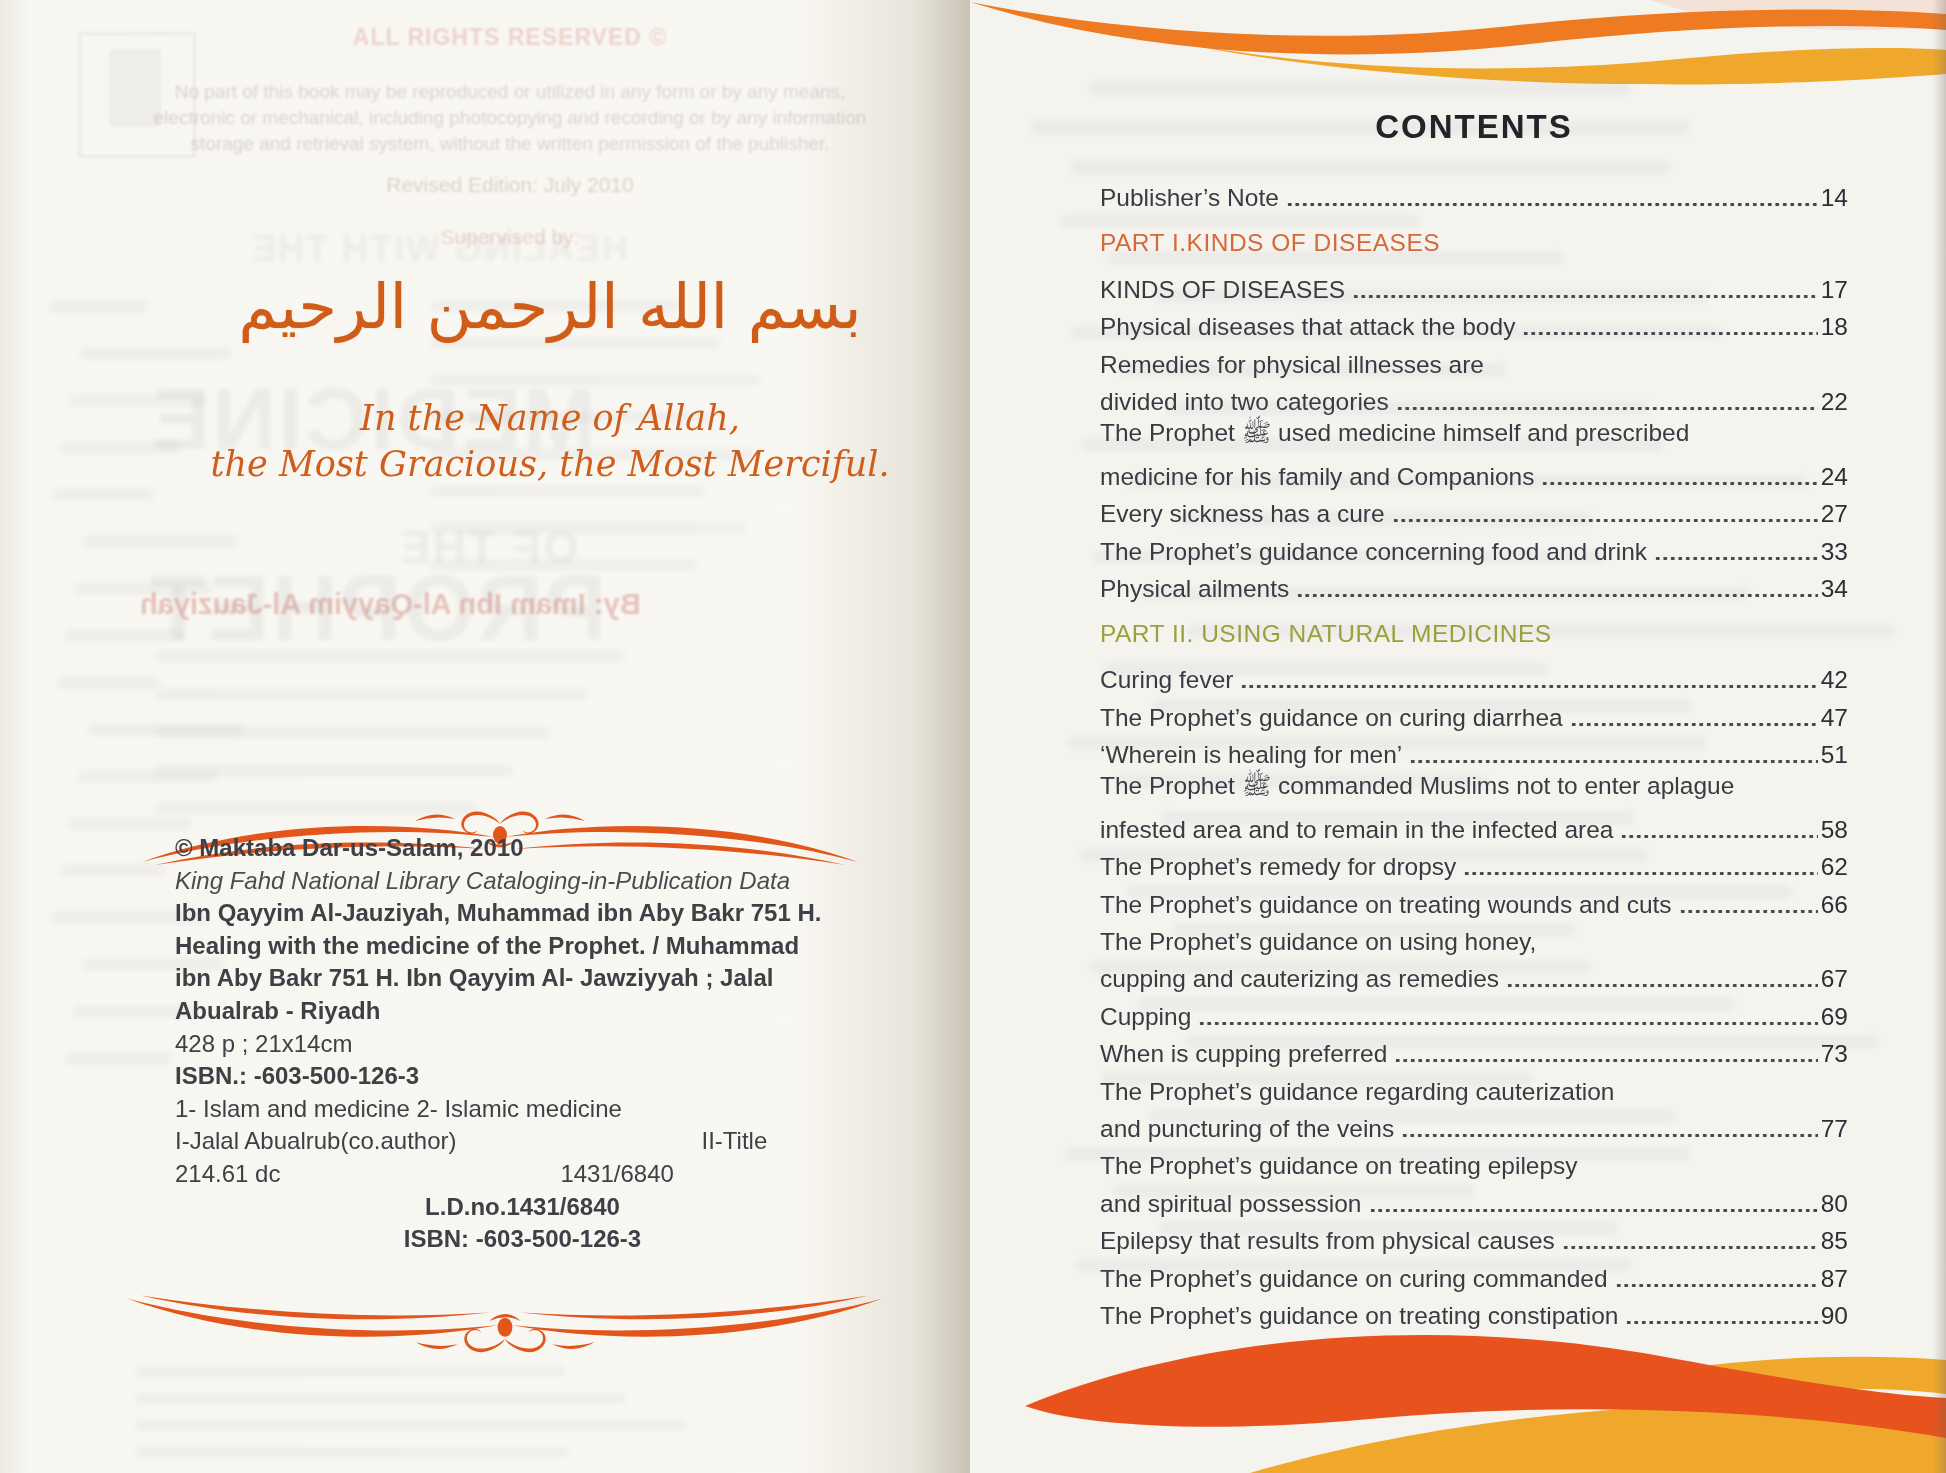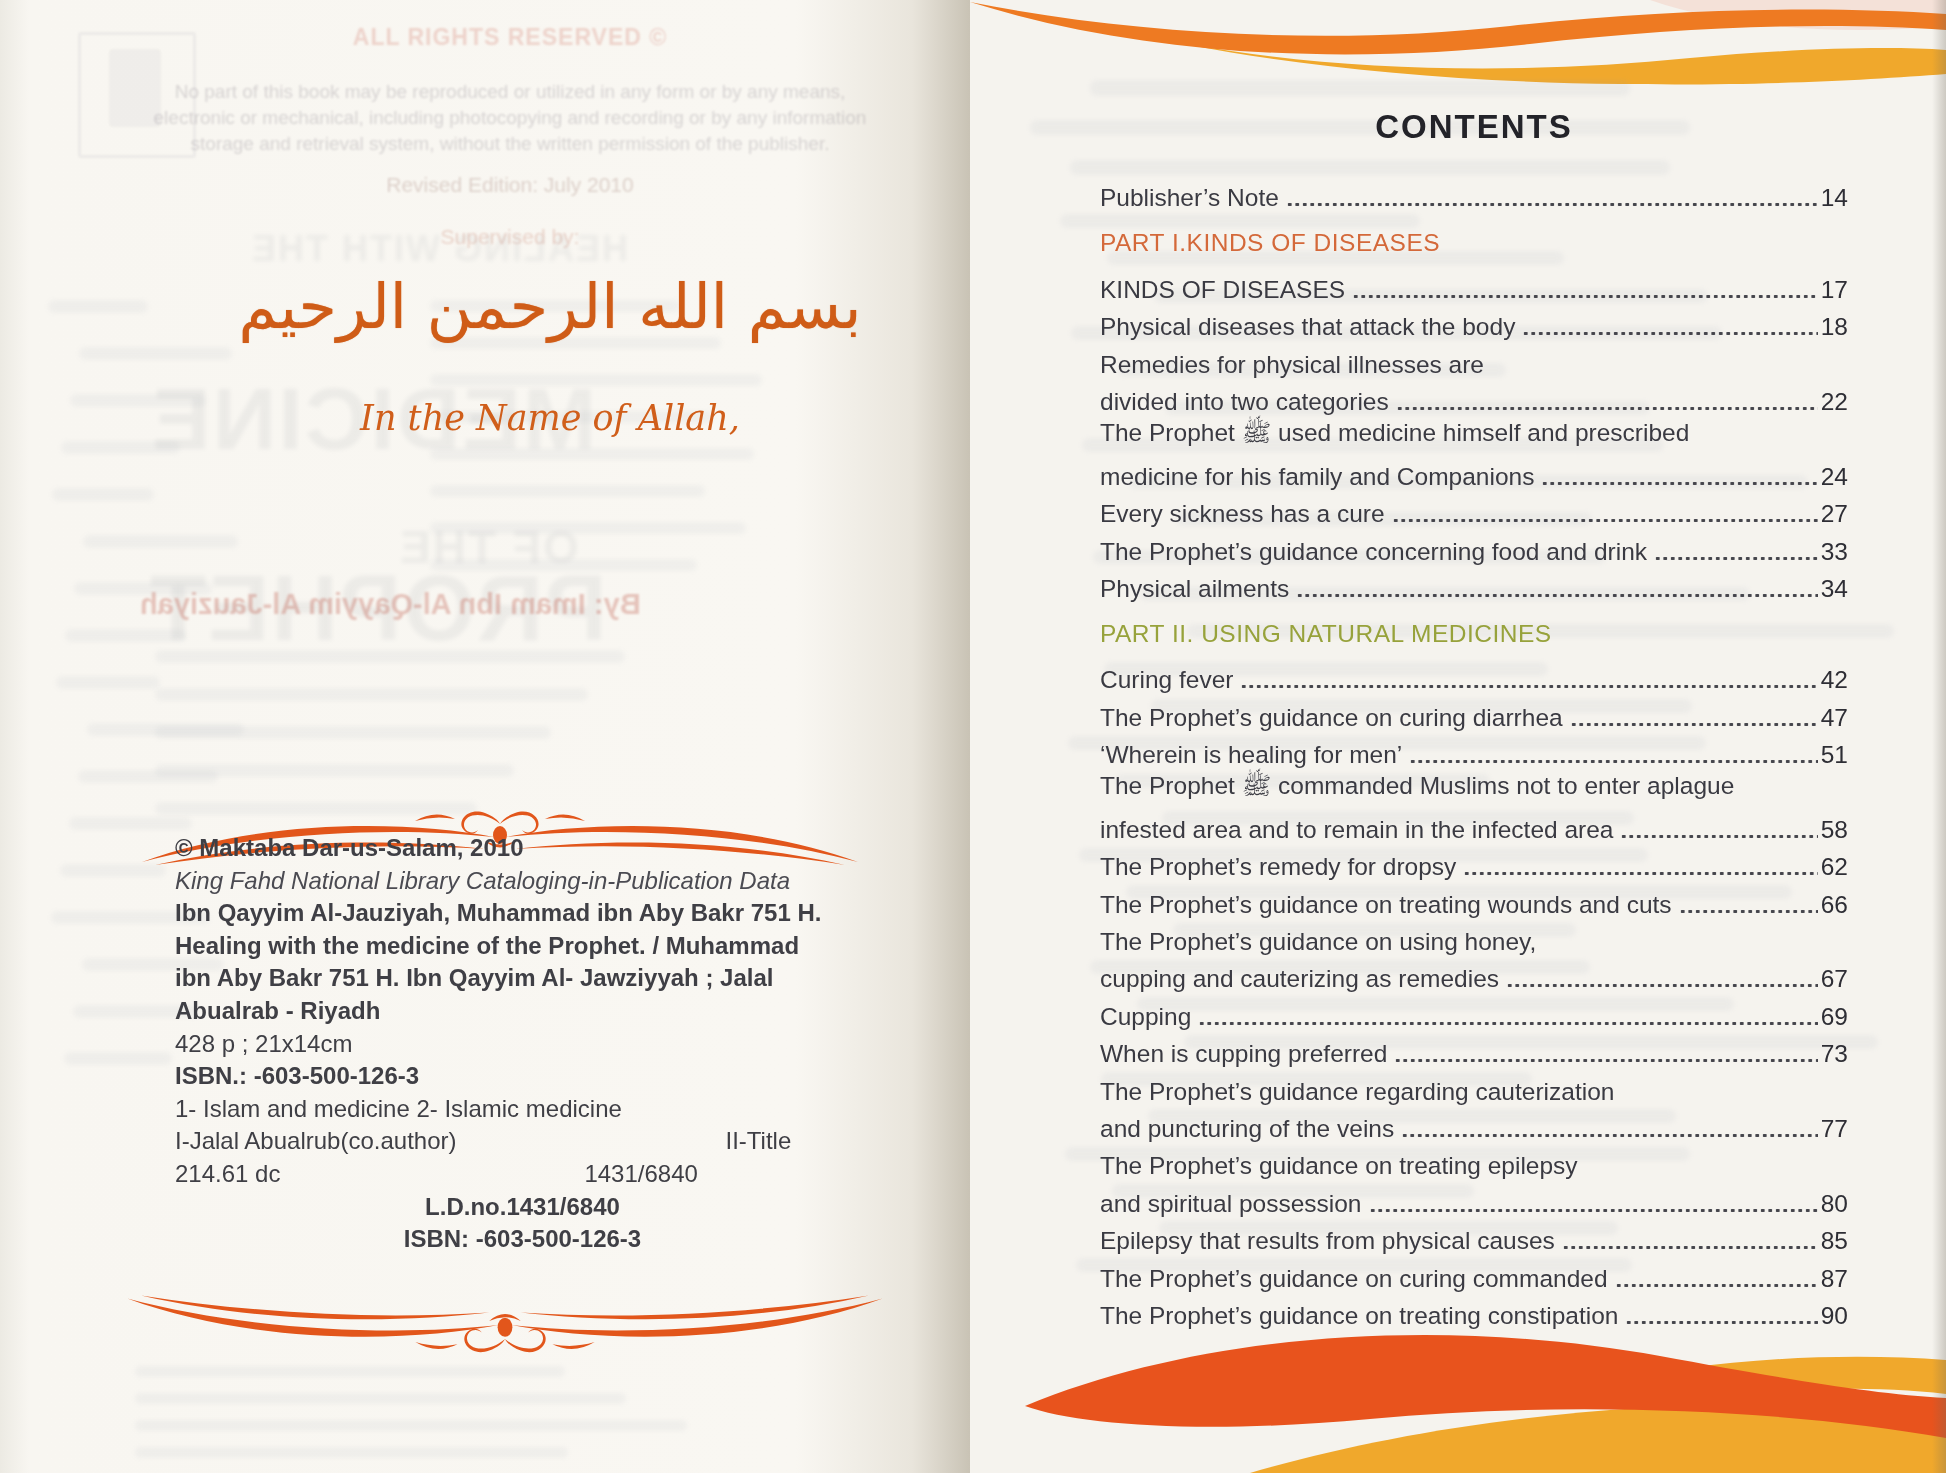--- a/index.html
+++ b/index.html
@@ -57,21 +57,21 @@
     margin-top:52px;font-family:"DejaVu Serif","Liberation Serif",serif;font-style:italic;
     font-size:35px;line-height:46px;color:#d05e1a;
   }
   
   .flourish{position:absolute;}
   
   .catalog{position:absolute;left:175px;top:832px;width:695px;color:#3f3f45;font-size:24px;}
   .catalog .line{line-height:32.6px;white-space:nowrap;}
   .catalog .b{font-weight:bold;}
   .catalog .i{font-style:italic;color:#4b4b52;}
-  .catalog .cols{display:flex;gap:24px;}
+  .catalog .cols{display:flex;}
   .catalog .cols .c2a{margin-left:245px;}
   .catalog .cols .c2b{margin-left:280px;}
   .catalog .ctr{text-align:center;font-weight:bold;}
   
   .wave{position:absolute;left:0;}
   .toc-area{position:absolute;left:130px;top:0;width:748px;z-index:2;}
   .contents-title{
     margin-top:108px;text-align:center;font-size:33px;font-weight:bold;
     letter-spacing:2px;color:#232329;margin-bottom:32px;
   }
@@ -150,20 +150,21 @@
         <div class="ghost-bar" style="left: 135px; top: 1366px; width: 430px; height: 11px;"></div>
         <div class="ghost-bar" style="left: 135px; top: 1393px; width: 491px; height: 11px;"></div>
         <div class="ghost-bar" style="left: 135px; top: 1420px; width: 552px; height: 11px;"></div>
         <div class="ghost-bar" style="left: 135px; top: 1447px; width: 433px; height: 11px;"></div>
       </div>
 
     <div class="bismillah-wrap">
       <div class="bismillah-arabic">بسم الله الرحمن الرحيم</div>
       <div class="bismillah-english">
         <div>In the Name of Allah,</div>
+        <div>the Most Gracious, the Most Merciful.</div>
       </div>
     </div>
 
     <svg class="flourish" style="left:135px;top:806px;" width="730" height="66" viewBox="0 0 1460 132" preserveAspectRatio="none">
       <g fill="#e2561b">
         <path d="M 14,112 C 250,26 540,28 718,62 C 520,40 240,52 14,112 Z"></path>
         <path d="M 1446,112 C 1210,26 920,28 742,62 C 940,40 1220,52 1446,112 Z"></path>
         <path d="M 40,118 C 280,64 520,66 700,86 C 490,72 260,84 40,118 Z"></path>
         <path d="M 1420,118 C 1180,64 940,66 760,86 C 970,72 1200,84 1420,118 Z"></path>
         <path d="M 730,36 C 700,10 660,14 658,36 C 657,52 676,58 686,48 C 680,58 664,58 656,46 C 644,28 668,2 700,14 C 716,20 726,28 730,36 Z"></path>

